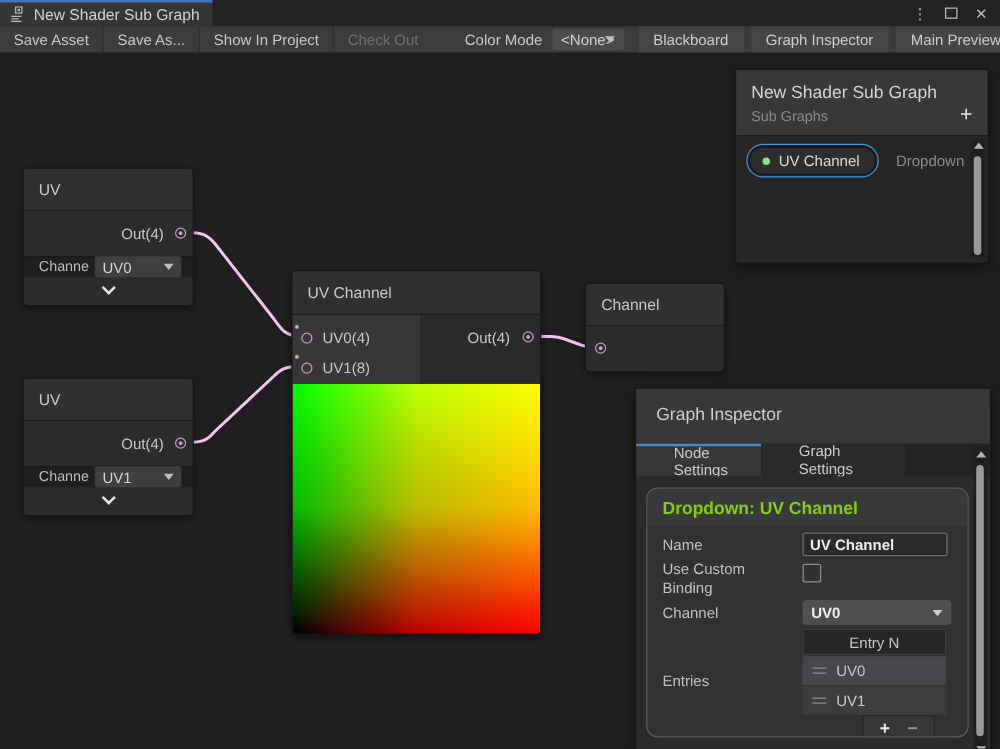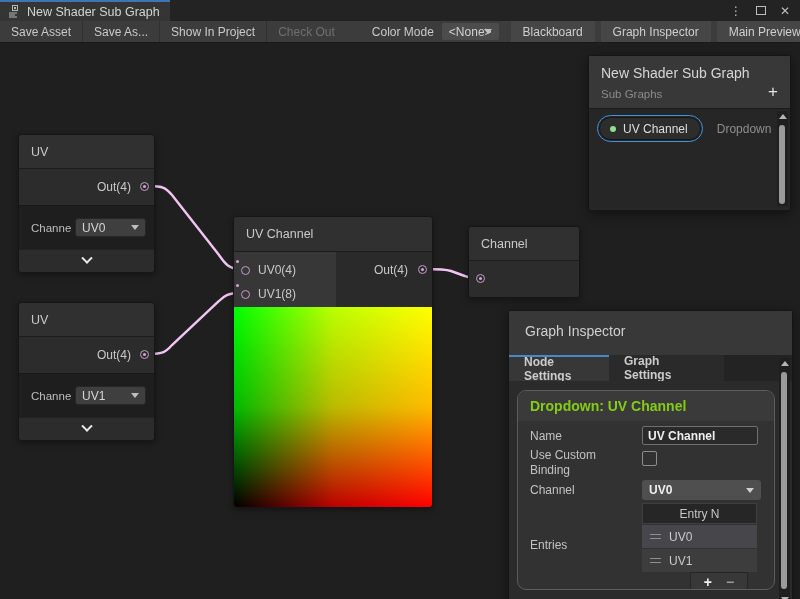--- a/index.html
+++ b/index.html
@@ -31,21 +31,21 @@
   svg.wires { position:absolute; left:0; top:0; width:800px; height:555px; pointer-events:none; }
   svg.wires path { pointer-events:stroke; }
 
   
   .node { position:absolute; background:#2c2c2c; border:1px solid #161616; border-radius:4px; overflow:hidden; box-shadow:0 2px 6px rgba(0,0,0,.4); }
   .node-title { height:34px; background:#303030; display:flex; align-items:center; padding:0 12px; font-size:12.5px; color:#c9c9c9; border-bottom:1px solid #1d1d1d; }
   .row-out { position:relative; height:36px; background:#2c2c2c; }
   .row-out .port-label { position:absolute; right:23px; top:0; line-height:36px; font-size:12px; color:#c9c9c9; }
   .port { position:absolute; width:9px; height:9px; border:1.5px solid #c49cc4; border-radius:50%; }
   .port::after { content:""; position:absolute; left:2px; top:2px; width:3px; height:3px; border-radius:50%; background:#d2a4d2; }
-  .row-channel { position:relative; height:44px; background:#1e1e1e; border-top:1px solid #181818; display:flex; align-items:center; padding:0 8px 0 12px; }
+  .row-channel { position:relative; height:16px; background:#1e1e1e; border-top:1px solid #181818; display:flex; align-items:center; padding:0 8px 0 12px; }
   .row-channel .ch-label { font-size:11.5px; color:#bdbdbd; width:44px; overflow:hidden; white-space:nowrap; }
   .node-dd { flex:1; position:relative; height:19px; background:#3f3f3f; border:1px solid #272727; border-radius:3px; display:flex; align-items:center; padding:0 6px; font-size:12px; color:#d6d6d6; }
   .node-dd .dd-arrow { position:absolute; right:6px; border-top-color:#bfbfbf; }
   .row-collapse { height:23px; background:#2c2c2c; border-top:1px solid #232323; display:flex; align-items:center; justify-content:center; }
   .chev-down { width:8px; height:8px; border-right:2px solid #e6e6e6; border-bottom:2px solid #e6e6e6; transform:rotate(45deg) translate(-2px,-2px); }
 
   
   .ports-section { position:relative; height:55px; background:#2a2a2a; }
   .ports-section .in-col { position:absolute; left:0; top:0; width:102px; height:55px; background:#373737; }
   .in-port-row { position:absolute; left:0; height:24px; display:flex; align-items:center; }
@@ -72,21 +72,21 @@
   .vscroll { position:absolute; width:11px; background:#1f1f1f; }
   .vs-arrow-up { position:absolute; left:2px; top:3px; width:0; height:0; border-left:4px solid transparent; border-right:4px solid transparent; border-bottom:5px solid #b5b5b5; }
   .vs-arrow-dn { position:absolute; left:2px; bottom:3px; width:0; height:0; border-left:4px solid transparent; border-right:4px solid transparent; border-top:5px solid #b5b5b5; }
   .vs-thumb { position:absolute; left:2px; width:6px; border-radius:3px; background:#9a9a9a; }
 
   
   .gi-panel { left:508px; top:266px; width:285px; height:300px; }
   .gi-header { background:#383838; height:44px; display:flex; align-items:flex-start; padding:12px 0 0 16px; border-bottom:none; }
   .gi-header .p-title { font-size:14px; color:#cfcfcf; }
   .gi-tabs { display:flex; height:26px; background:#232323; }
-  .gi-tab { display:flex; align-items:center; padding:0 15px; font-size:12px; color:#cccccc; cursor:default;font-weight:bold; }
+  .gi-tab { display:flex; align-items:center; padding:0 30px; font-size:12px; color:#cccccc; cursor:default; }
   .gi-tab.active { background:#373737; border-top:2px solid #4a8ac2; width:100px; }
   .gi-tab.inactive { background:#2a2a2a; width:115px; }
   .gi-content { position:relative; height:230px; background:#2b2b2b; }
   .section-box { position:absolute; left:8px; top:9px; width:258px; height:200px; border:1px solid #5c5c5c; border-radius:9px; background:#323232; overflow:hidden; }
   .sb-header { height:30px; background:#3a3a3a; display:flex; align-items:center; padding:0 12px; font-size:14px; font-weight:bold; color:#84cc16; }
   .sb-label { position:absolute; font-size:12px; color:#c2c2c2; }
   .sb-input { position:absolute; width:116px; height:19px; background:#2a2a2a; border:1px solid #6f6f6f; border-radius:2px; color:#efefef; font-weight:bold; font-size:12px; padding:0 5px; font-family:"Liberation Sans","DejaVu Sans",sans-serif; }
   .sb-checkbox { position:absolute; width:15px; height:15px; background:#313131; border:1px solid #8d8d8d; border-radius:2px; }
   .sb-dd { position:absolute; width:119px; height:20px; background:#4f4f4f; border-radius:3px; display:flex; align-items:center; padding:0 7px; font-size:12px; font-weight:bold; color:#eeeeee; }
   .sb-dd .dd-arrow { position:absolute; right:7px; border-top-color:#cfcfcf; }

